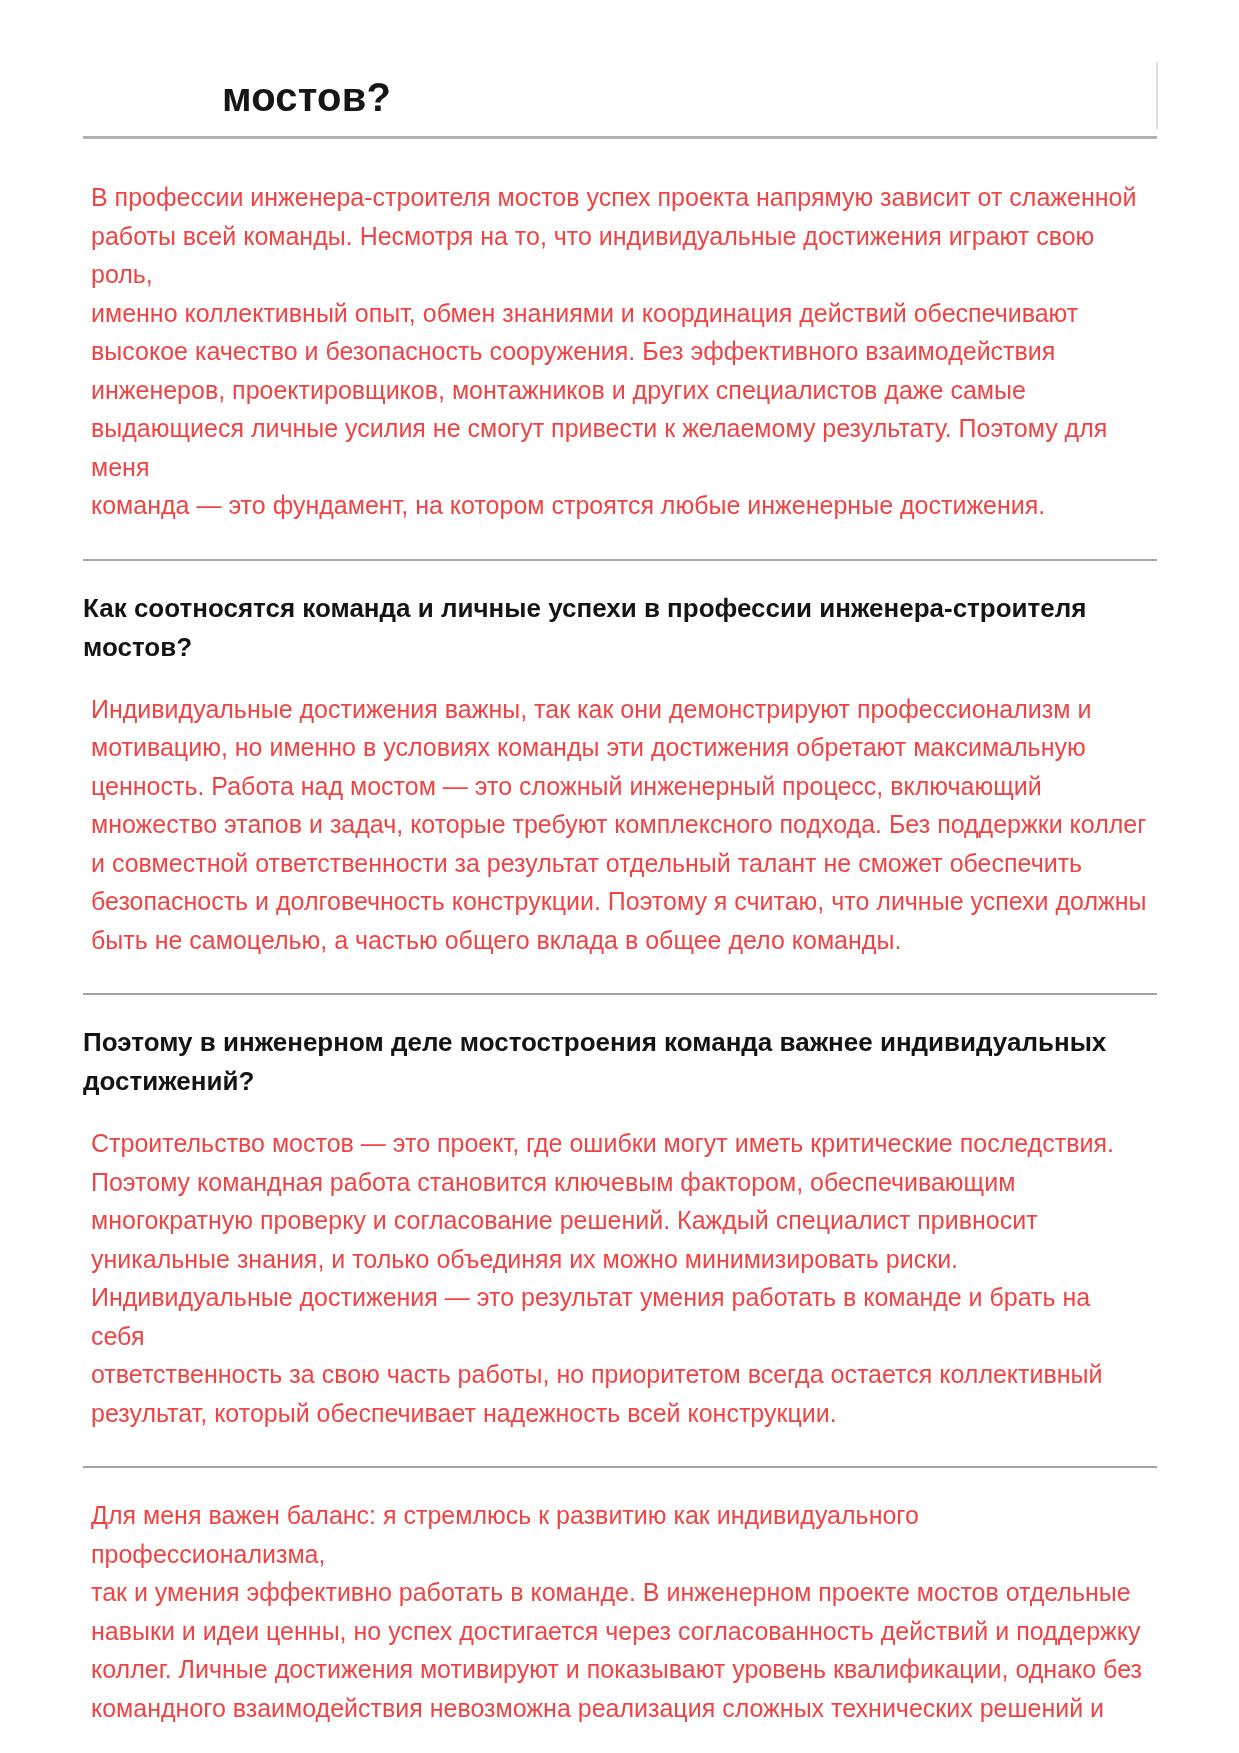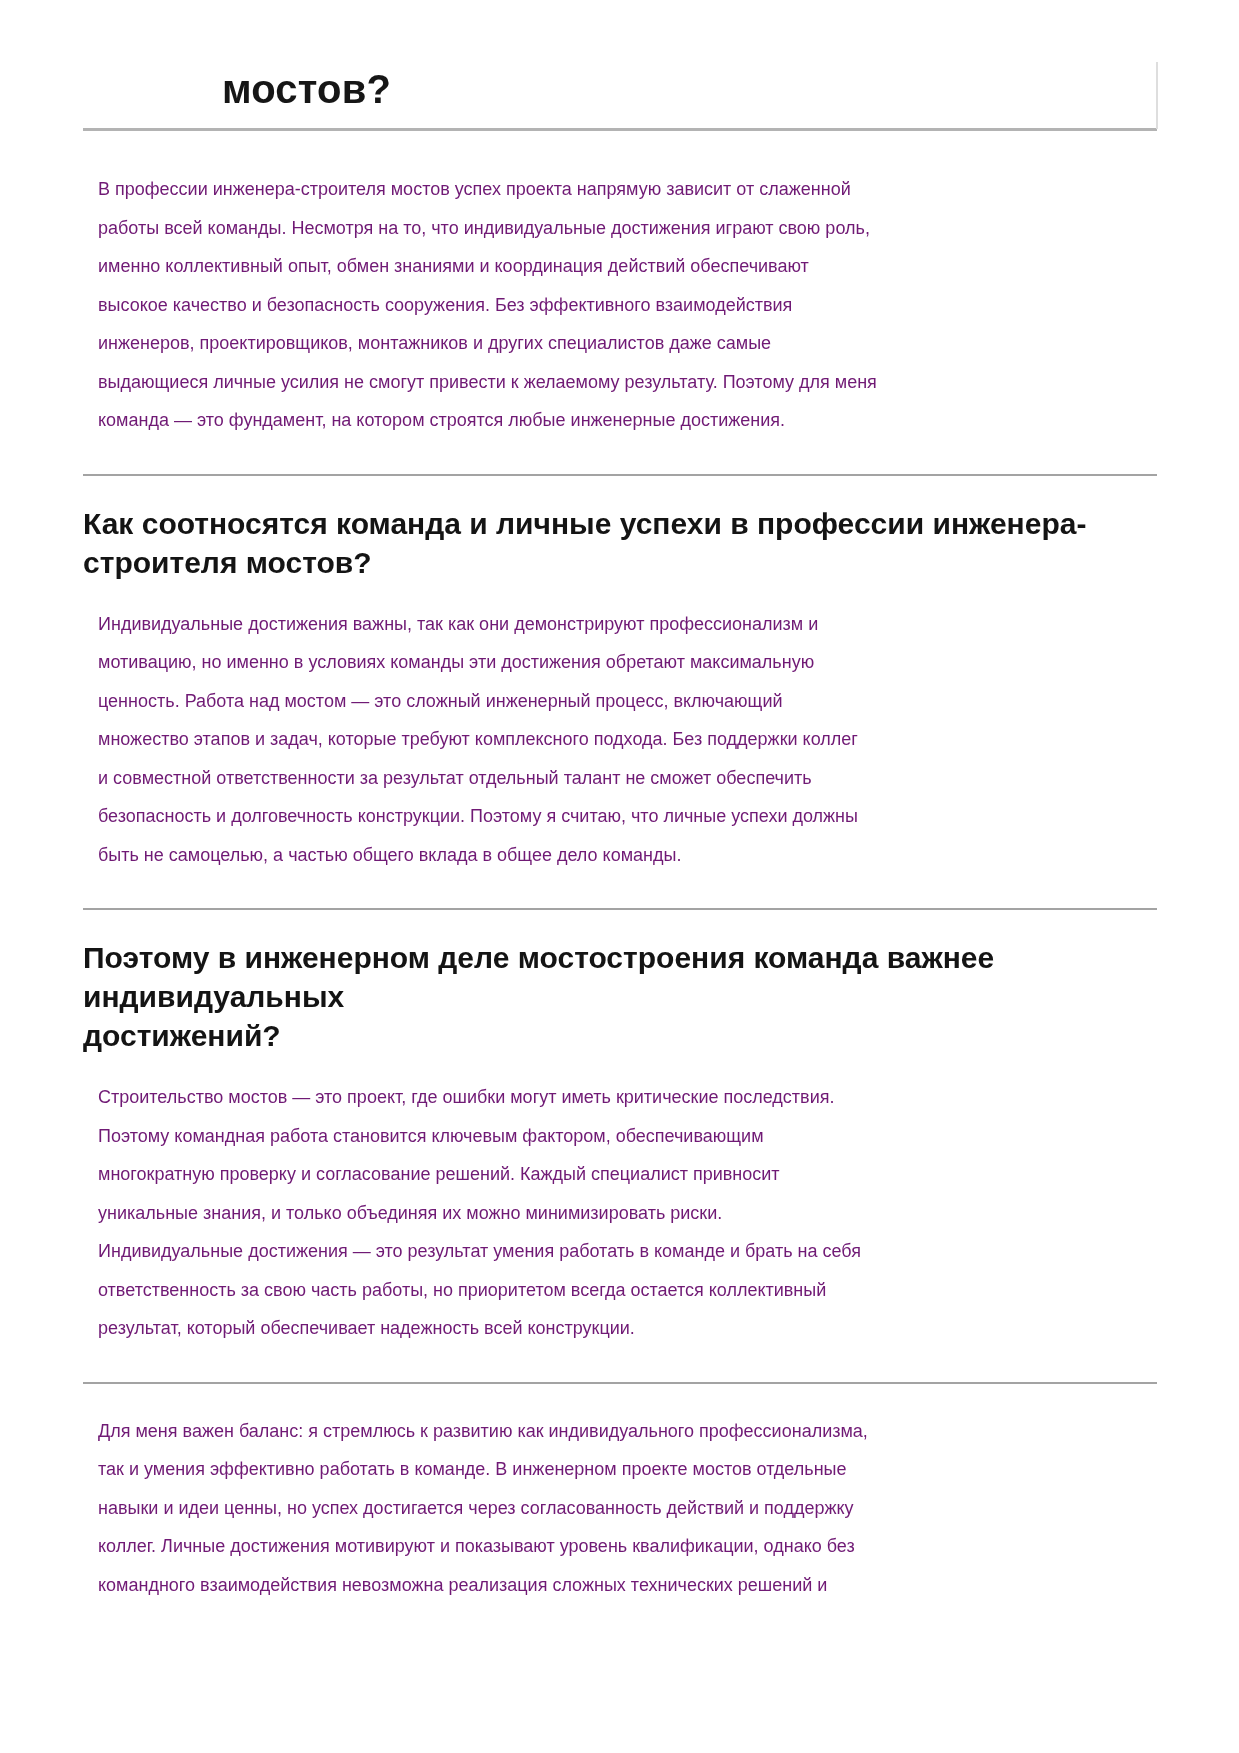--- a/index.html
+++ b/index.html
@@ -7,56 +7,56 @@
   .page {
     position: relative;
     width: 1239px;
     height: 1753px;
     background: #ffffff;
     overflow: hidden;
   }
   .content {
     position: absolute;
     left: 83px;
-    top: 0;
+    top: 8px;
     width: 1074px;
   }
   .doc-title {
     margin: 63px 0 0 0;
     padding-left: 139px;
     font-size: 40px;
     line-height: 52px;
     font-weight: 700;
     color: #161616;
     letter-spacing: 0.2px;
   }
   .title-rule {
     border: 0;
     height: 3px;
     background: #b3b3b3;
     margin: 13px 0 0 0;
   }
   .answer {
-    font-size: 18px;
+    font-size: 25px;
     line-height: 38.5px;
-    color: #701a75;
-    margin: 15px;
+    color: #ef4444;
+    margin: 8px;
     white-space: pre-line;
   }
   .answer.first {
     margin-top: 39px;
   }
   .section-rule {
     border: 0;
     height: 2px;
     background: #a3a3a3;
     margin: 34px 0 28px 0;
   }
   .question {
-    font-size: 30px;
+    font-size: 26px;
     line-height: 39px;
     font-weight: 700;
     color: #141414;
     margin: 0 0 23px 0;
     white-space: pre-line;
   }
   .edge-line {
     position: absolute;
     left: 1156px;
     top: 62px;

